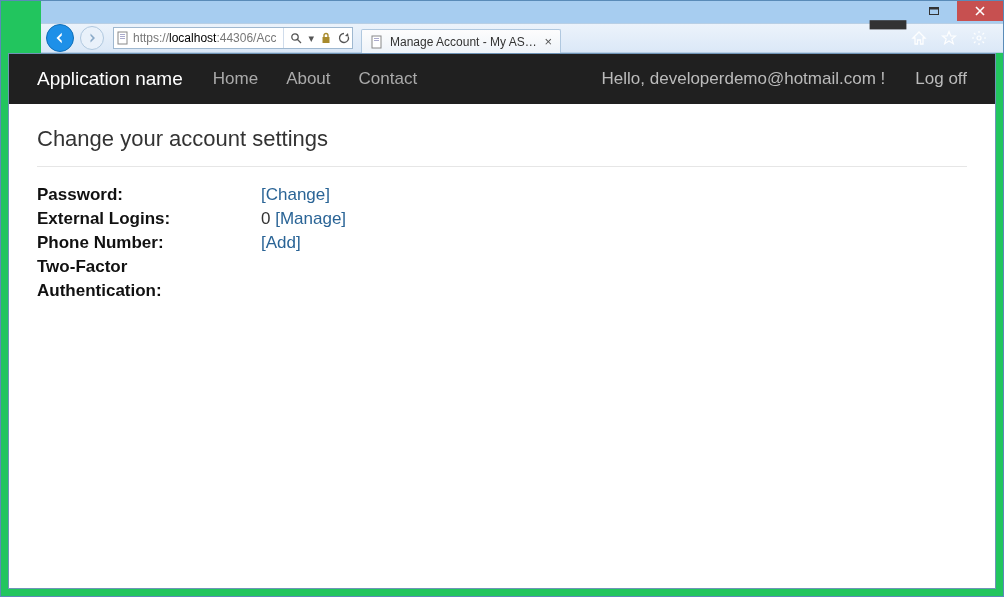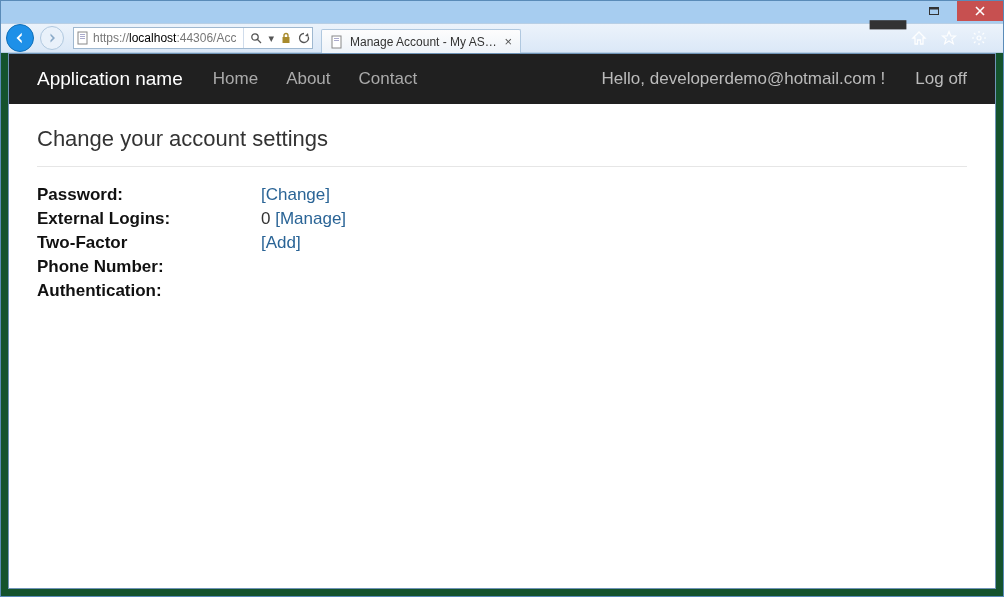--- a/index.html
+++ b/index.html
@@ -7,23 +7,24 @@
       font-family: "Segoe UI", Arial, sans-serif;
       background: #a7cdf0;
       width: 1004px;
       height: 597px;
       overflow: hidden;
     }
     
     .window-frame {
       width: 1004px;
       height: 597px;
-      background: #14532d;
+      background: #22c55e;
       border: 1px solid #5a8bb8;
       position: relative;
+      padding-left: 40px;
     }
     .titlebar {
       height: 22px;
       background: #a7cdf0;
       display: flex;
       justify-content: flex-end;
       align-items: stretch;
     }
     .win-btn {
       width: 46px;
@@ -267,22 +268,22 @@
       <div class="logoff">Log off</div>
     </div>
 
     <div class="page">
       <h3>Change your account settings</h3>
       <hr>
       <div class="dl">
         <div class="labels">
           <div>Password:</div>
           <div>External Logins:</div>
+          <div>Phone Number:</div>
           <div>Two-Factor</div>
-          <div>Phone Number:</div>
           <div>Authentication:</div>
         </div>
         <div class="values">
           <div>
             <a class="link">[Change]</a>
           </div>
           <div>
             <span>0</span>
             <a class="link">[Manage]</a>
           </div>

